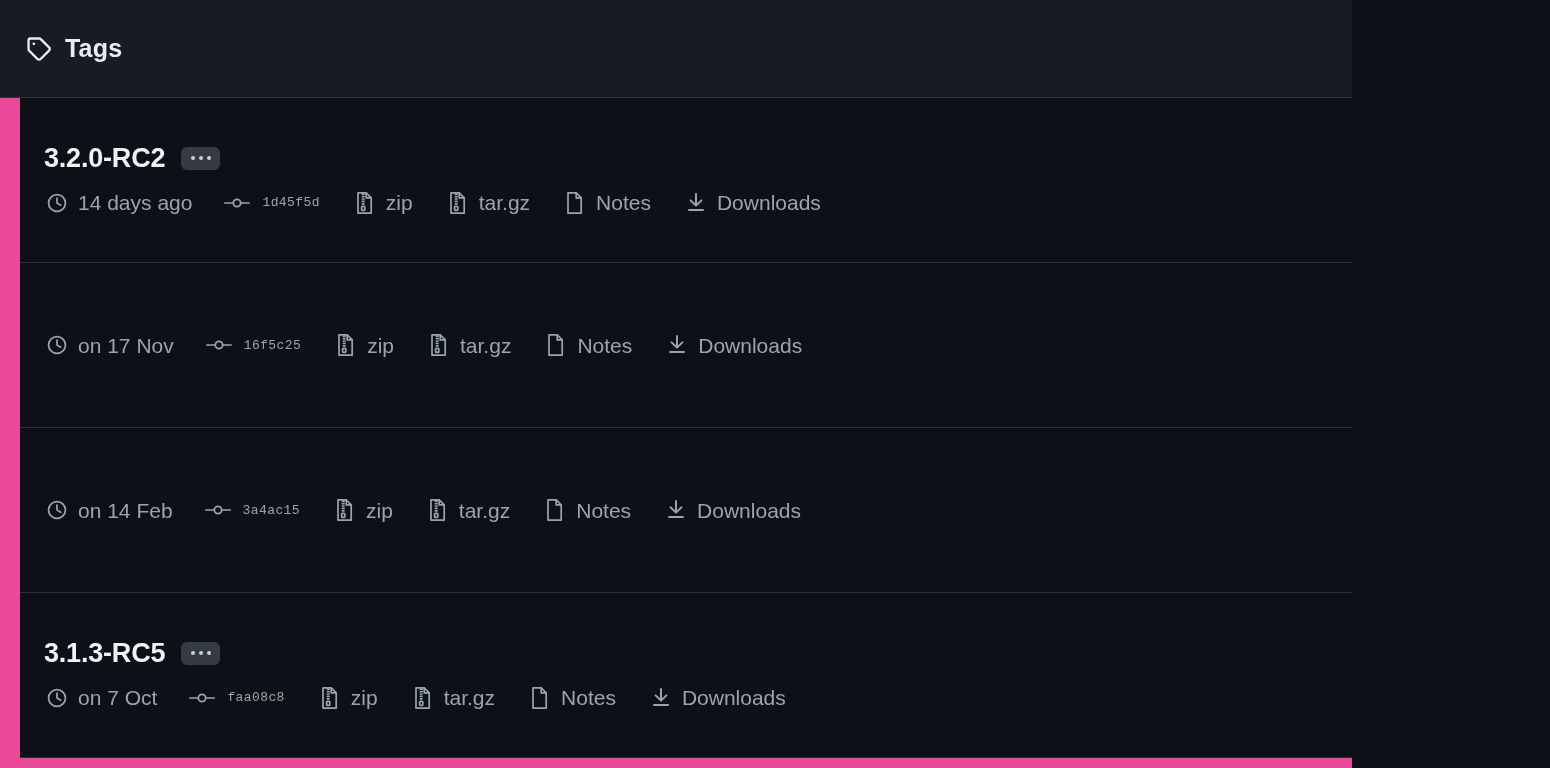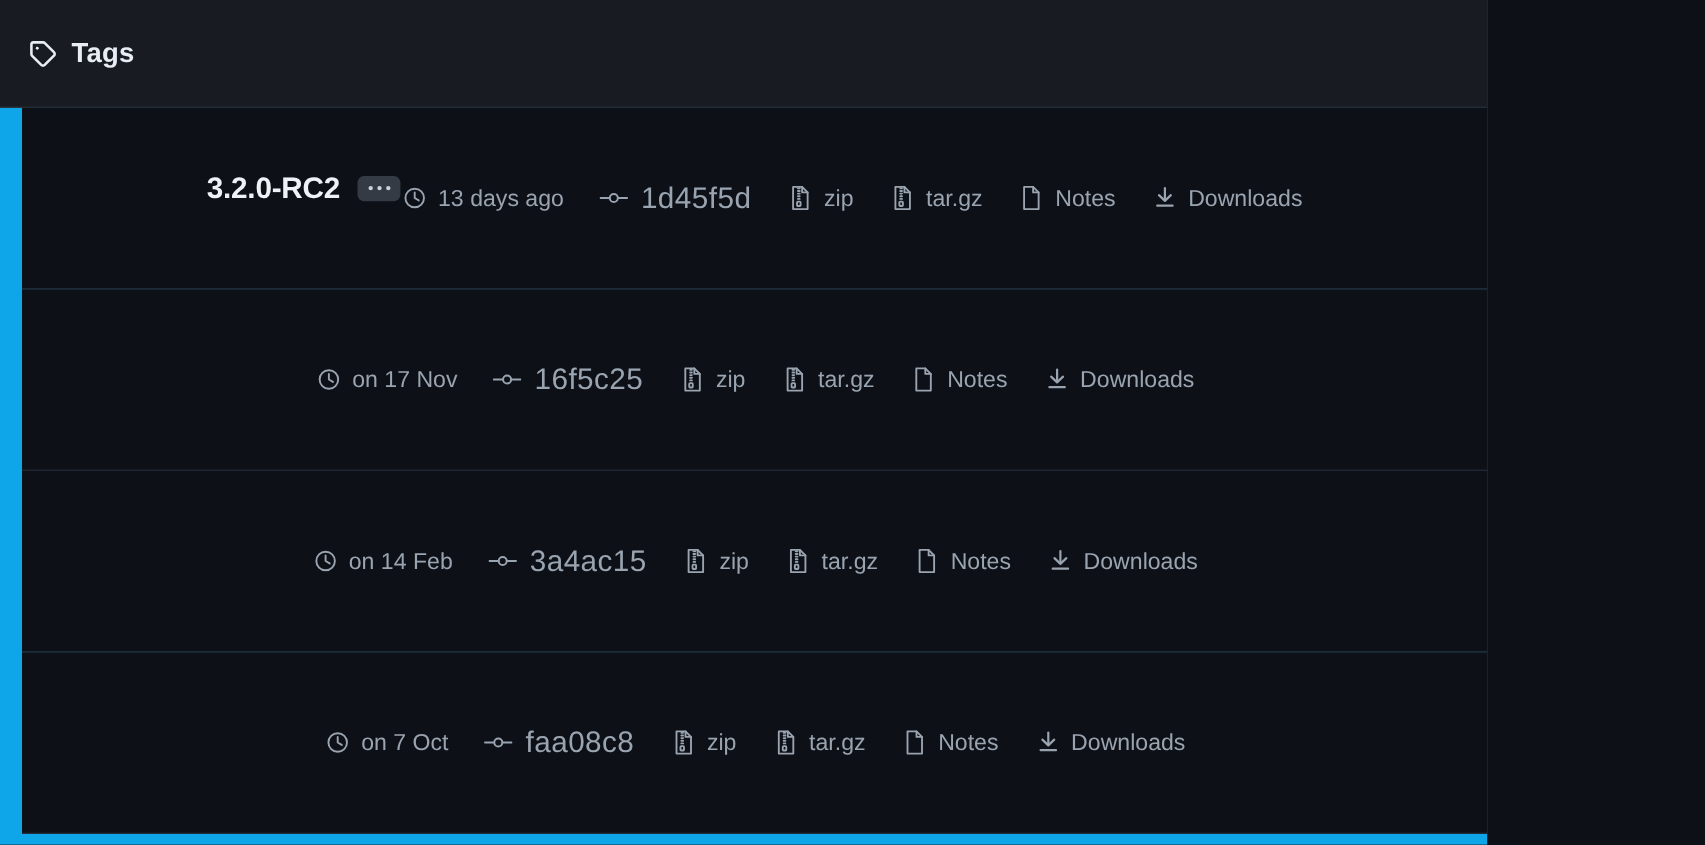--- a/index.html
+++ b/index.html
@@ -11,21 +11,21 @@
     width: 1550px;
     height: 768px;
     overflow: hidden;
     font-family: "Liberation Sans", sans-serif;
     -webkit-font-smoothing: antialiased;
   }
 
   .tags-panel {
     width: 1352px;
     height: 768px;
-    background: #0ea5e9;
+    background: #ec4899;
     display: flex;
     flex-direction: column;
   }
 
   
   .panel-header {
     height: 98px;
     box-sizing: border-box;
     background: #181b22;
     border-bottom: 1px solid #30363d;
@@ -50,20 +50,21 @@
     line-height: 1;
   }
 
   
   .tag-row {
     box-sizing: border-box;
     height: 165px;
     padding: 0 24px;
     border-bottom: 1px solid #2a2f38;
     display: flex;
+    flex-direction: column;
     justify-content: center;
     background: #0d1117;
     margin-left: 20px;
   }
 
   .tag-row-title-line {
     display: flex;
     align-items: center;
     margin-bottom: 18px;
   }
@@ -112,22 +113,22 @@
     align-items: center;
     justify-content: center;
     width: 26px;
     height: 26px;
     margin-right: 8px;
     flex: none;
   }
   .meta-item .m-icon svg { display: block; }
   .meta-text { color: #9aa4b0; }
   .meta-text.mono {
-    font-family: Liberation Sans, sans-serif;
-    font-size: 27px;
+    font-family: Liberation Mono, monospace;
+    font-size: 13px;
     letter-spacing: 0.4px;
   }
   .meta-item.link .meta-text { color: #9aa4b0; }
   .meta-item.commit .m-icon { margin-right: 12px; }
 </style>
 </head>
 <body>
 
 <div class="tags-panel">
 
@@ -153,21 +154,21 @@
         </span>
       </div>
       <div class="tag-meta">
         <span class="meta-item">
           <span class="m-icon">
             <svg width="22" height="22" viewBox="0 0 24 24" fill="none" stroke="#9aa4b0" stroke-width="1.9" stroke-linecap="round" stroke-linejoin="round">
               <circle cx="12" cy="12" r="9.2"></circle>
                 <path d="M12 6.6V12l4 2.4"></path>
             </svg>
           </span>
-          <span class="meta-text">13 days ago</span>
+          <span class="meta-text">14 days ago</span>
         </span>
         <span class="meta-item commit">
           <span class="m-icon">
             <svg width="26" height="22" viewBox="0 0 28 24" fill="none" stroke="#9aa4b0" stroke-width="1.9" stroke-linecap="round">
               <circle cx="14" cy="12" r="4"></circle>
                 <path d="M0.8 12H10"></path>
                 <path d="M18 12h9.2"></path>
             </svg>
           </span>
           <span class="meta-text mono">1d45f5d</span>
@@ -340,20 +341,28 @@
                 <path d="M6.6 9.4 12 14.6l5.4-5.2"></path>
                 <path d="M5 19h14"></path>
             </svg>
           </span>
           <span class="meta-text">Downloads</span>
         </span>
       </div>
     </div>
 
     <div class="tag-row">
+      <div class="tag-row-title-line">
+        <span class="tag-name">3.1.3-RC5</span>
+        <span class="kebab-badge">
+          <i></i>
+          <i></i>
+          <i></i>
+        </span>
+      </div>
       <div class="tag-meta">
         <span class="meta-item">
           <span class="m-icon">
             <svg width="22" height="22" viewBox="0 0 24 24" fill="none" stroke="#9aa4b0" stroke-width="1.9" stroke-linecap="round" stroke-linejoin="round">
               <circle cx="12" cy="12" r="9.2"></circle>
                 <path d="M12 6.6V12l4 2.4"></path>
             </svg>
           </span>
           <span class="meta-text">on 7 Oct</span>
         </span>

